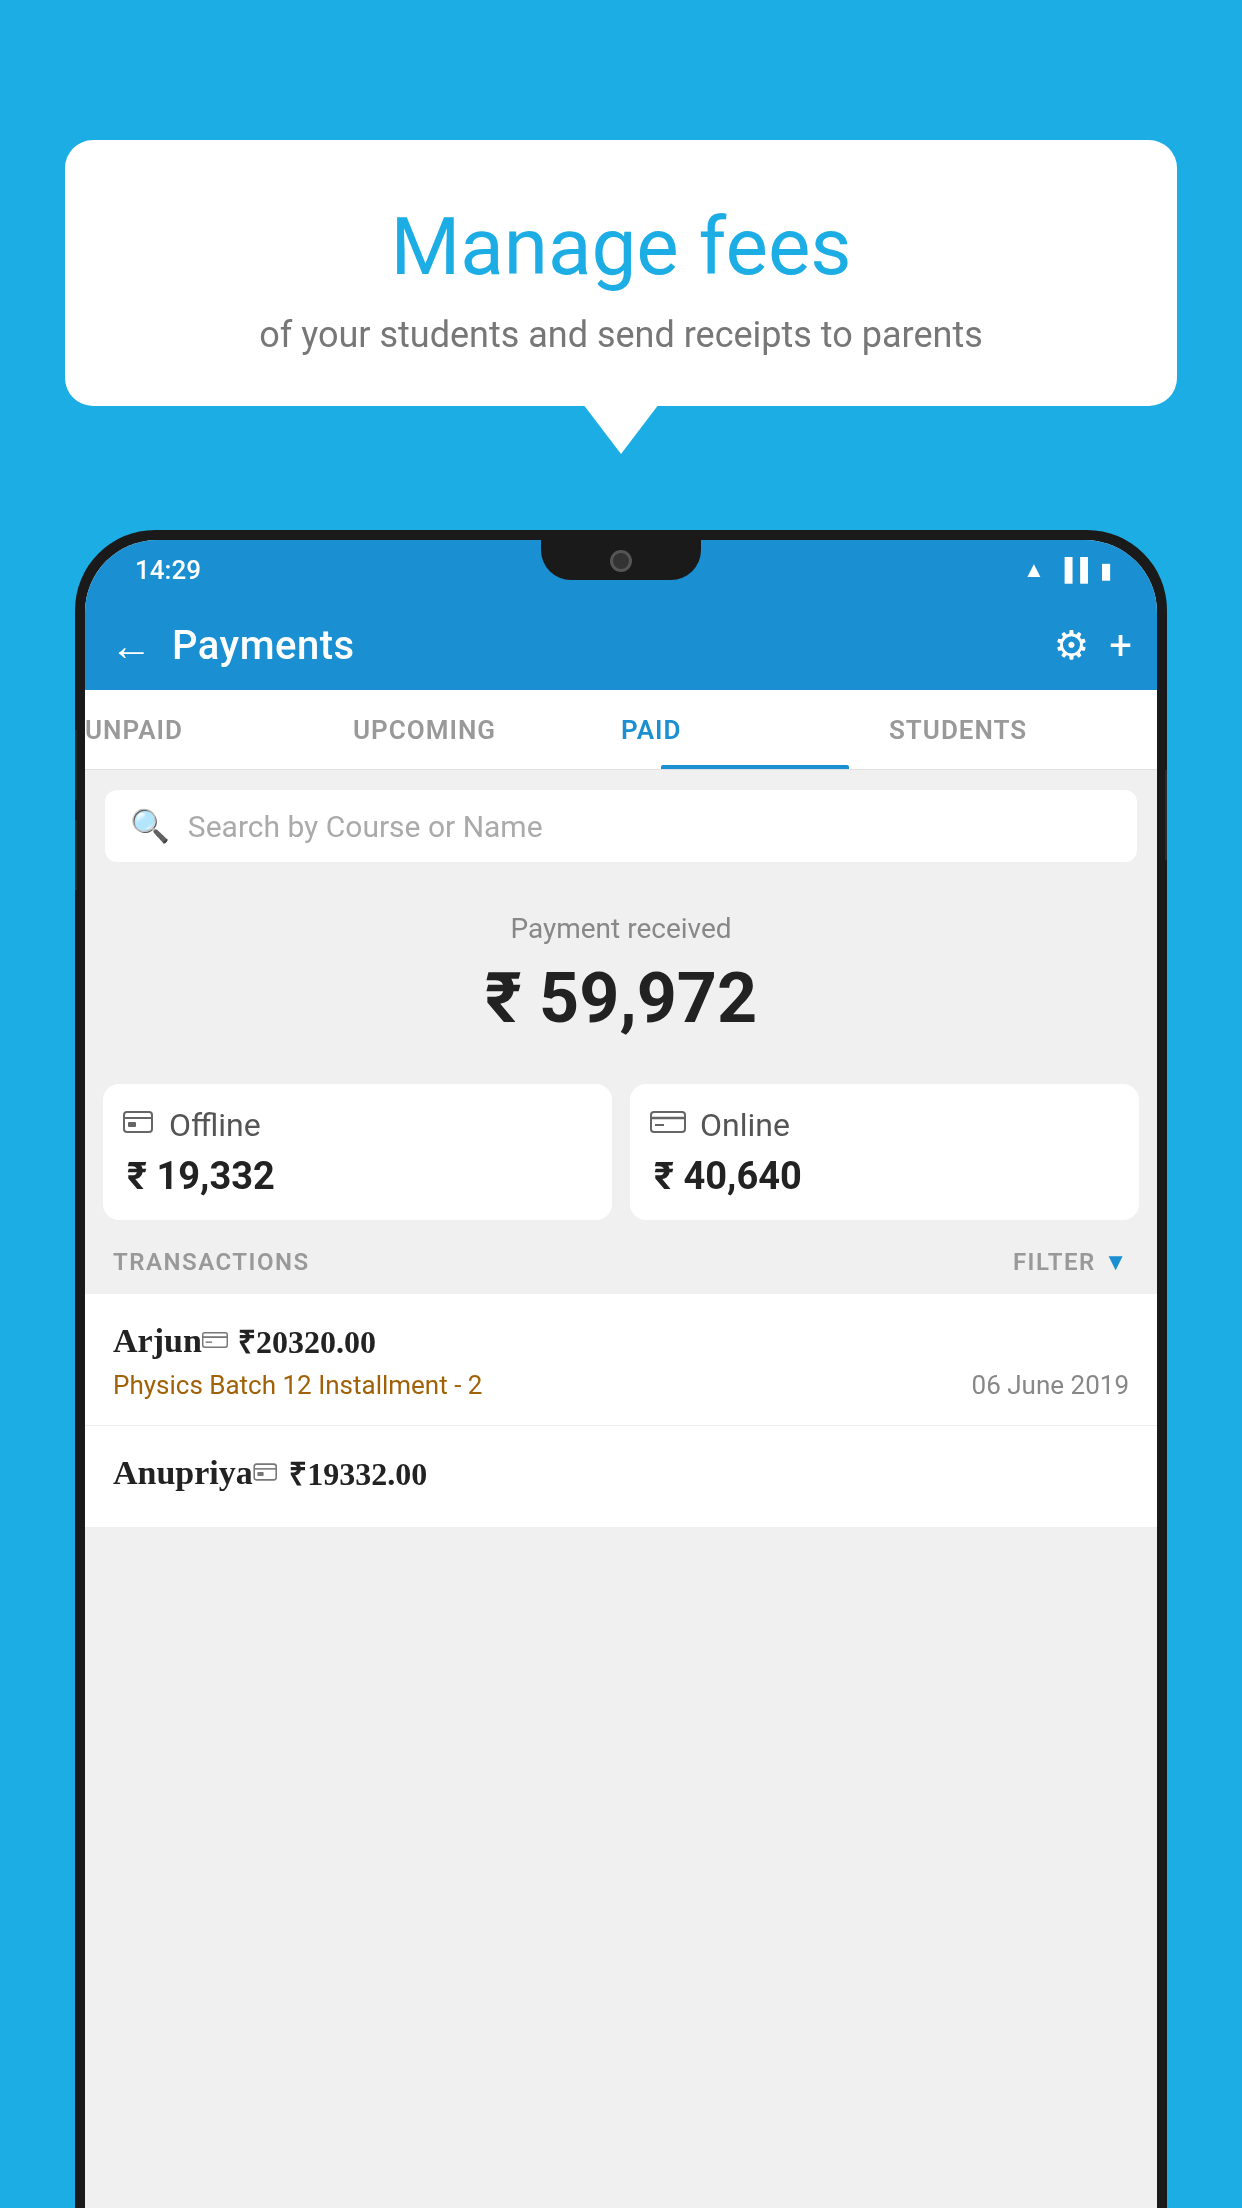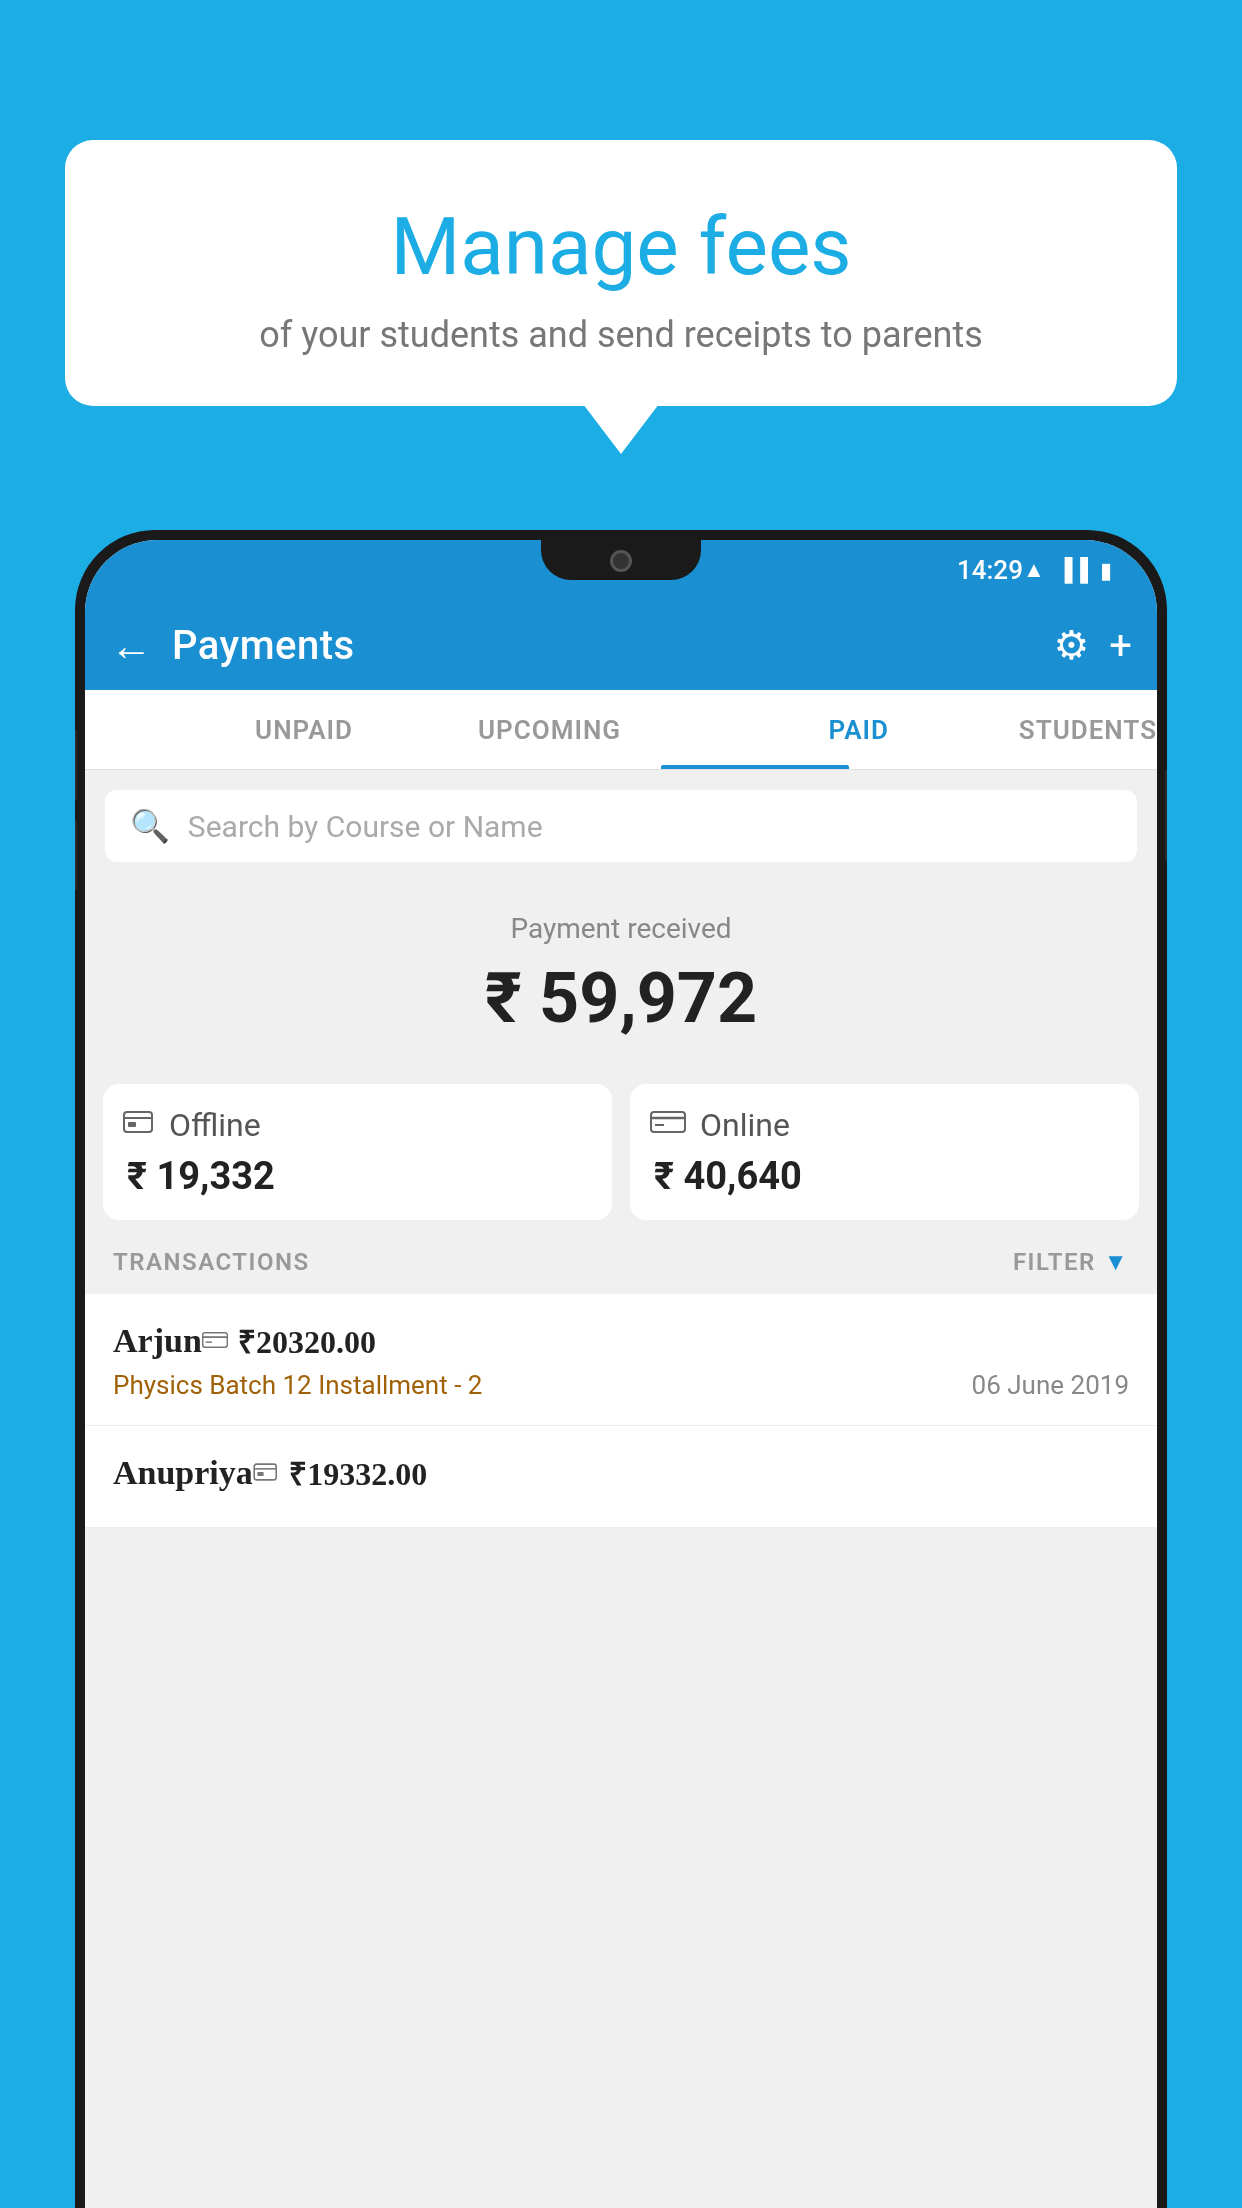--- a/index.html
+++ b/index.html
@@ -103,21 +103,21 @@
     
     .status-bar {
       position: absolute;
       top: 0;
       left: 0;
       right: 0;
       height: 60px;
       background: #1A8FD1;
       display: flex;
       align-items: center;
-      justify-content: flex-end;
+      justify-content: space-between;
       padding: 0 30px;
       z-index: 50;
     }
 
     .status-time {
       color: white;
       font-size: 26px;
       font-weight: 500;
       margin-left: 20px;
     }
@@ -187,21 +187,21 @@
     .tab-item {
       flex: 1;
       text-align: center;
       font-size: 26px;
       font-weight: 600;
       color: #999;
       letter-spacing: 1px;
       height: 100%;
       display: flex;
       align-items: center;
-      justify-content: flex-end;
+      justify-content: flex-start;
       cursor: pointer;
       position: relative;
     }
 
     .tab-item.active {
       color: #1A8FD1;
     }
 
     .tab-item.active::after {
       content: '';

